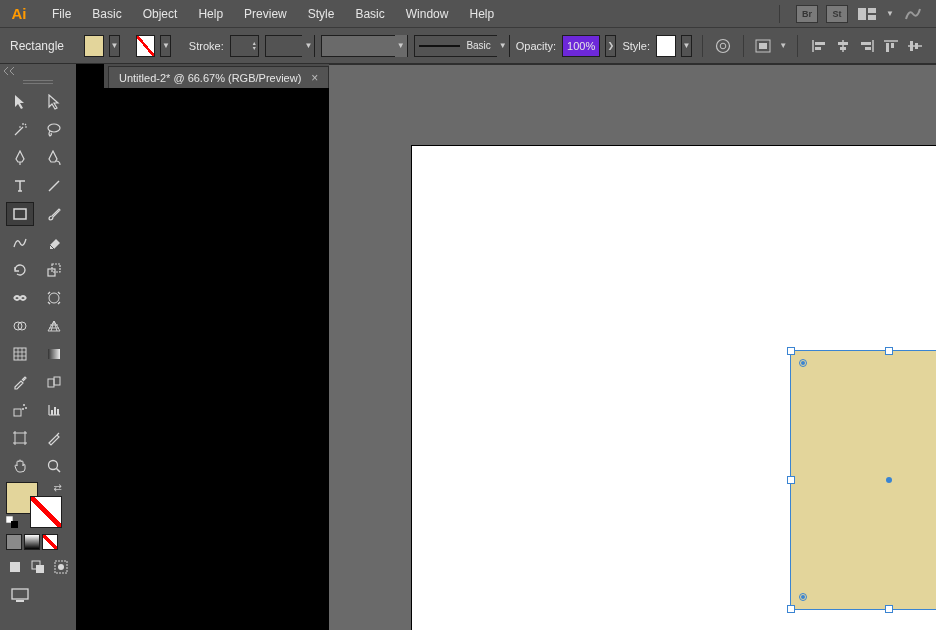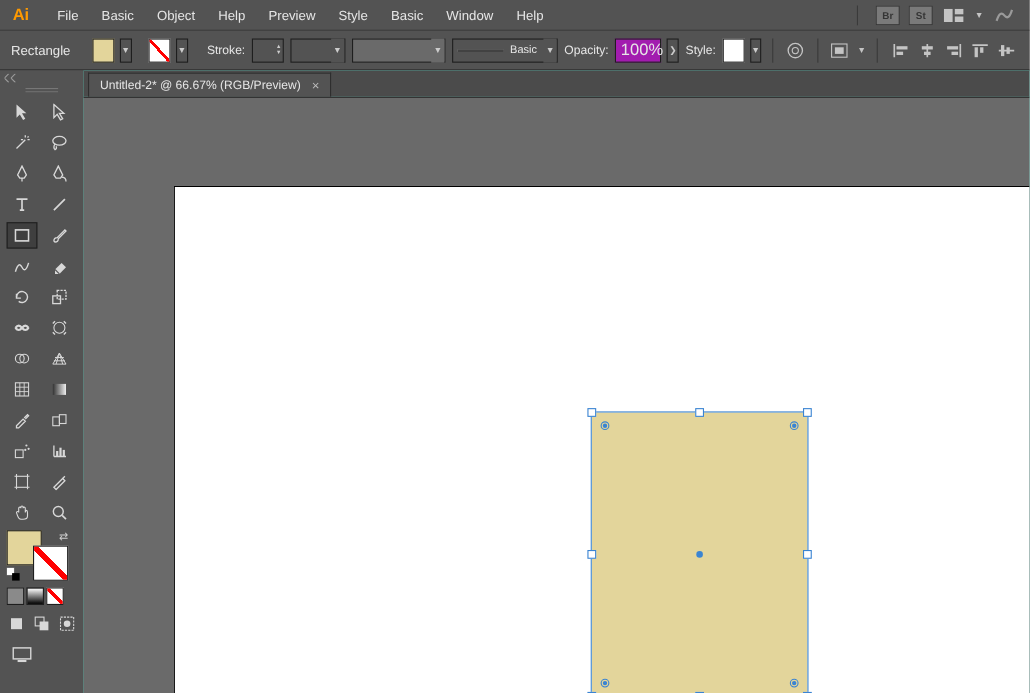--- a/index.html
+++ b/index.html
@@ -27,21 +27,21 @@
   .stroke-stepper { width:32px; height:22px; border:1px solid #1e1e1e; background:#535353; display:flex; flex-direction:column; justify-content:center; align-items:flex-end; padding-right:2px; }
   .stroke-stepper .arr { font-size:6px; color:#ccc; line-height:5px; }
   .combo-mid { width:56px; height:22px; border:1px solid #1e1e1e; background:#535353; display:flex; align-items:center; }
   .combo-mid .caret { border:none; margin-left:auto; }
   .brush-box { width:96px; height:22px; background:#6a6a6a; border:1px solid #1e1e1e; display:flex; align-items:center; }
   .brush-box .caret { border:none; margin-left:auto; background:#6a6a6a; }
   .stroke-style { width:96px; height:22px; border:1px solid #1e1e1e; background:#535353; display:flex; align-items:center; padding-left:4px; gap:6px; }
   .stroke-line { width:42px; height:2px; background:#e6e6e6; border-top:1px solid #111; border-bottom:1px solid #111; }
   .stroke-txt { font-size:10px; color:#e6e6e6; }
   .stroke-style .caret { border:none; margin-left:auto; }
-  .opacity-input { width:42px; height:22px; border:1px solid #1e1e1e; background:#a21caf; color:#e6e6e6; font-size:15px; padding-left:4px; display:flex; align-items:center; }
+  .opacity-input { width:42px; height:22px; border:1px solid #1e1e1e; background:#6d28d9; color:#e6e6e6; font-size:11px; padding-left:4px; display:flex; align-items:center; }
   .style-swatch { width:22px; height:22px; background:#fff; border:1px solid #1e1e1e; }
   .ctl-sepline { width:1px; height:22px; background:#3a3a3a; margin:0 4px; }
   .ctl-icon { width:22px; height:22px; display:flex; align-items:center; justify-content:center; color:#c4c4c4; }
   .align-group { display:flex; gap:2px; }
   .align-btn { width:22px; height:22px; display:flex; align-items:center; justify-content:center; }
 
   
   .workrow { display:flex; height:566px; }
   .toolcol { width:76px; background:#535353; display:flex; flex-direction:column; }
   .toolcol .collapse { height:14px; display:flex; align-items:center; justify-content:flex-start; padding-left:4px; }
@@ -60,21 +60,21 @@
   .mini-row { display:flex; gap:2px; margin-top:6px; }
   .mini-sw { width:16px; height:16px; border:1px solid #1e1e1e; }
   .mini-sw.solid { background:#8a8a8a; }
   .mini-sw.grad  { background:linear-gradient(#fff,#000); }
   .mini-sw.none  { background:#fff; position:relative; }
   .mini-sw.none::after { content:""; position:absolute; inset:0;
       background:linear-gradient(to top right, transparent 42%, #ff0000 42%, #ff0000 58%, transparent 58%); }
   .draw-mode { margin-top:8px; display:flex; gap:6px; }
   .screen-btn { margin-top:8px; width:28px; height:22px; display:flex; align-items:center; justify-content:center; }
 
-  .canvascol { flex:1; background:#5eead4; display:flex; flex-direction:column; }
+  .canvascol { flex:1; background:#000000; display:flex; flex-direction:row;padding-left:28px; }
   .tabbar { height:24px; background:#4b4b4b; display:flex; align-items:flex-end; padding-left:4px; }
   .tab { height:22px; background:#535353; color:#e6e6e6; display:flex; align-items:center; padding:0 10px; font-size:11px; gap:10px; border:1px solid #2e2e2e; border-bottom:none; }
   .tab .close { font-size:12px; color:#bdbdbd; }
   .viewport { flex:1; background:#6a6a6a; position:relative; overflow:hidden; border-top:1px solid #2e2e2e; }
   .artboard { position:absolute; left:82px; top:80px; width:860px; height:580px; background:#fff; border:1px solid #000; }
 
   
   .shape-rect { position:absolute; left:462px; top:286px; width:196px; height:258px; background:#e3d59b; }
   .sel-bounds { position:absolute; left:461px; top:285px; width:198px; height:260px; border:1px solid #3a84d2; pointer-events:none; }
   .handle { position:absolute; width:8px; height:8px; background:#fff; border:1px solid #3a84d2; }

